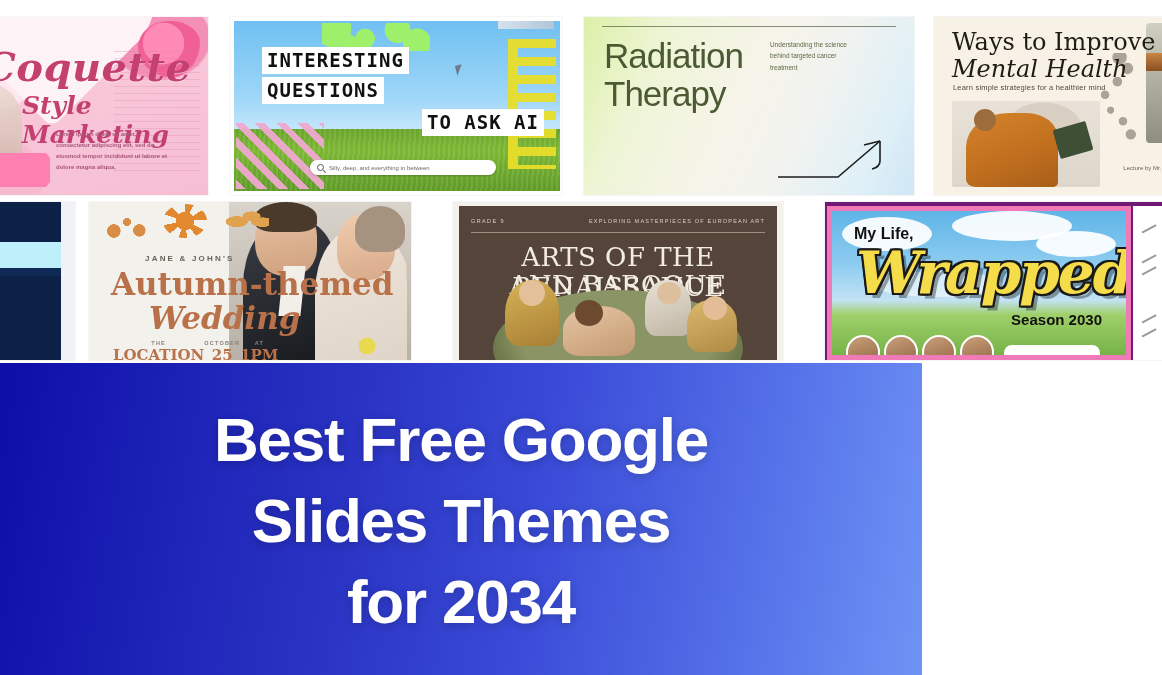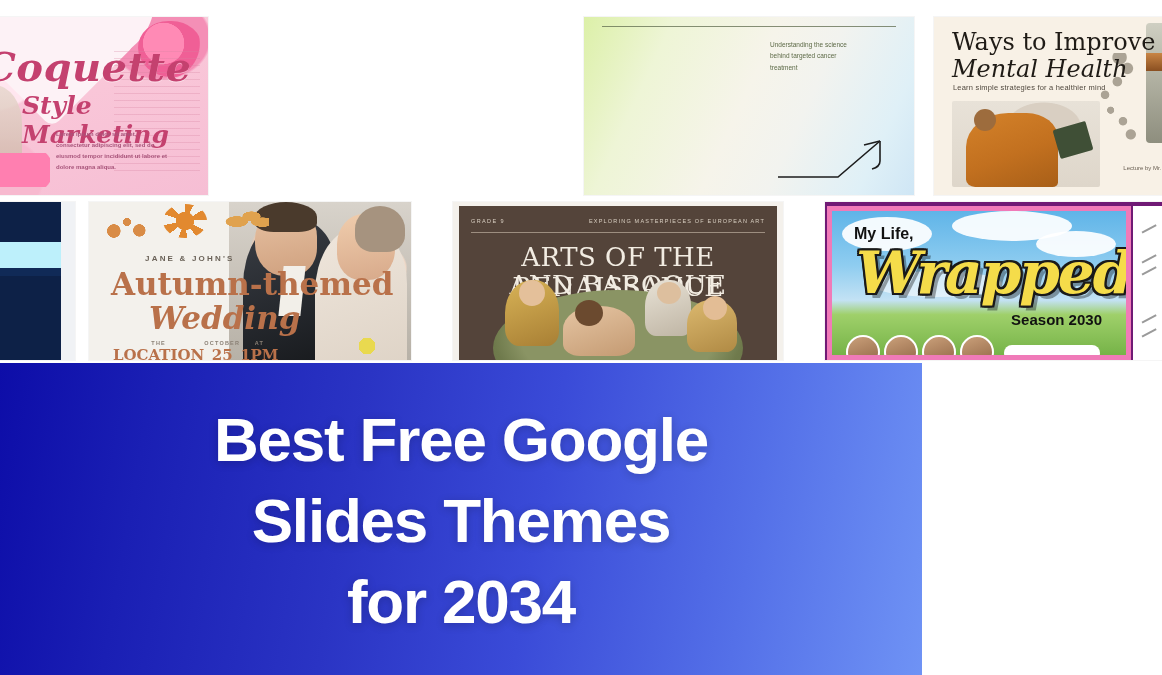--- a/index.html
+++ b/index.html
@@ -314,23 +314,45 @@
       <div class="coq-heart"></div>
       <div class="coq-cherub"></div>
       <div class="coq-doll"></div>
       <div class="coq-lines"></div>
       <div class="coq-bow"></div>
       <div class="coq-title">Coquette</div>
       <div class="coq-sub">Style Marketing</div>
       <div class="coq-body">Lorem ipsum dolor sit amet, consectetur adipiscing elit, sed do eiusmod tempor incididunt ut labore et dolore magna aliqua.</div>
     </div>
 
+    <div class="card c-ai">
+      <div class="ai-inner">
+        <div class="ai-sky"></div>
+        <div class="ai-grass"></div>
+        <div class="ai-chrome"></div>
+        <div class="ai-dots"></div>
+        <div class="ai-snake-y"></div>
+        <div class="ai-snake-p"></div>
+        <div class="ai-tb ai-tb1">INTERESTING</div>
+        <div class="ai-tb ai-tb2">QUESTIONS</div>
+        <div class="ai-tb ai-tb3">TO ASK AI</div>
+        <div class="ai-cursor"></div>
+        <div class="ai-search">
+          <span class="mag"></span>
+          <span>Silly, deep, and everything in between</span>
+        </div>
+      </div>
+    </div>
 
     <div class="card c-rad">
       <div class="rad-line"></div>
+      <div class="rad-title">
+        <span>Radiation</span><br>
+        <span>Therapy</span>
+      </div>
       <div class="rad-sub">Understanding the science behind targeted cancer treatment</div>
       <svg class="rad-arrow" viewBox="0 0 120 58">
         <path d="M2 50 H62 L104 14" stroke="#1d1d1d" stroke-width="1.6" fill="none"></path>
         <path d="M104 14 L88 18 M104 14 L104 34 Q104 40 96 42" stroke="#1d1d1d" stroke-width="1.6" fill="none"></path>
       </svg>
     </div>
 
     <div class="card c-mh">
       <div class="mh-right"></div>
       <div class="mh-dots"></div>

